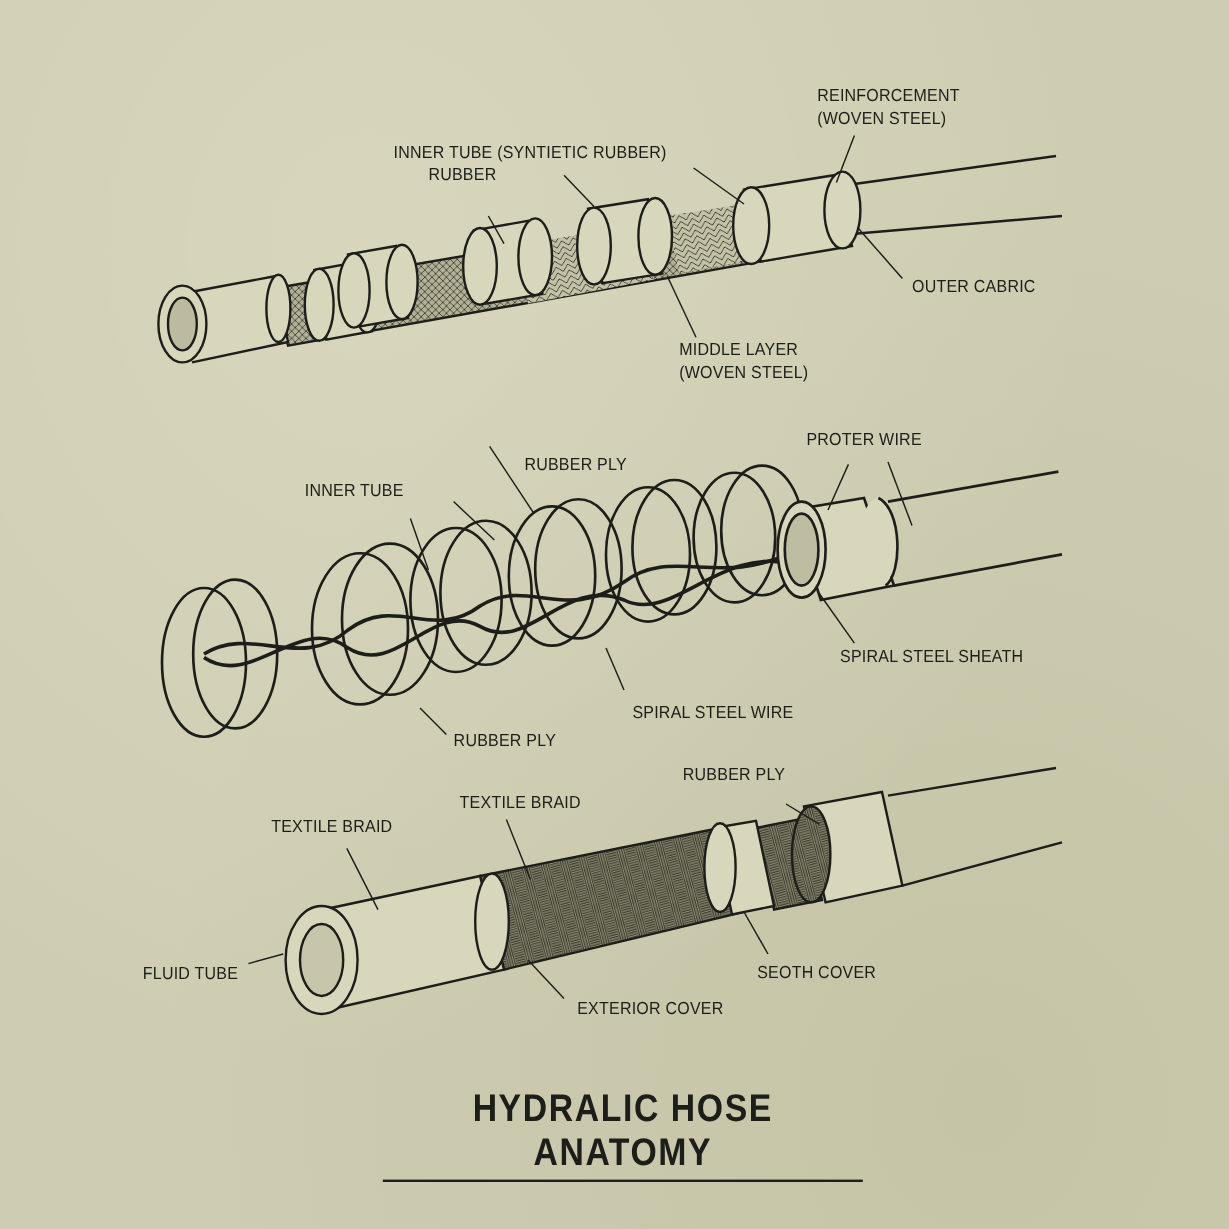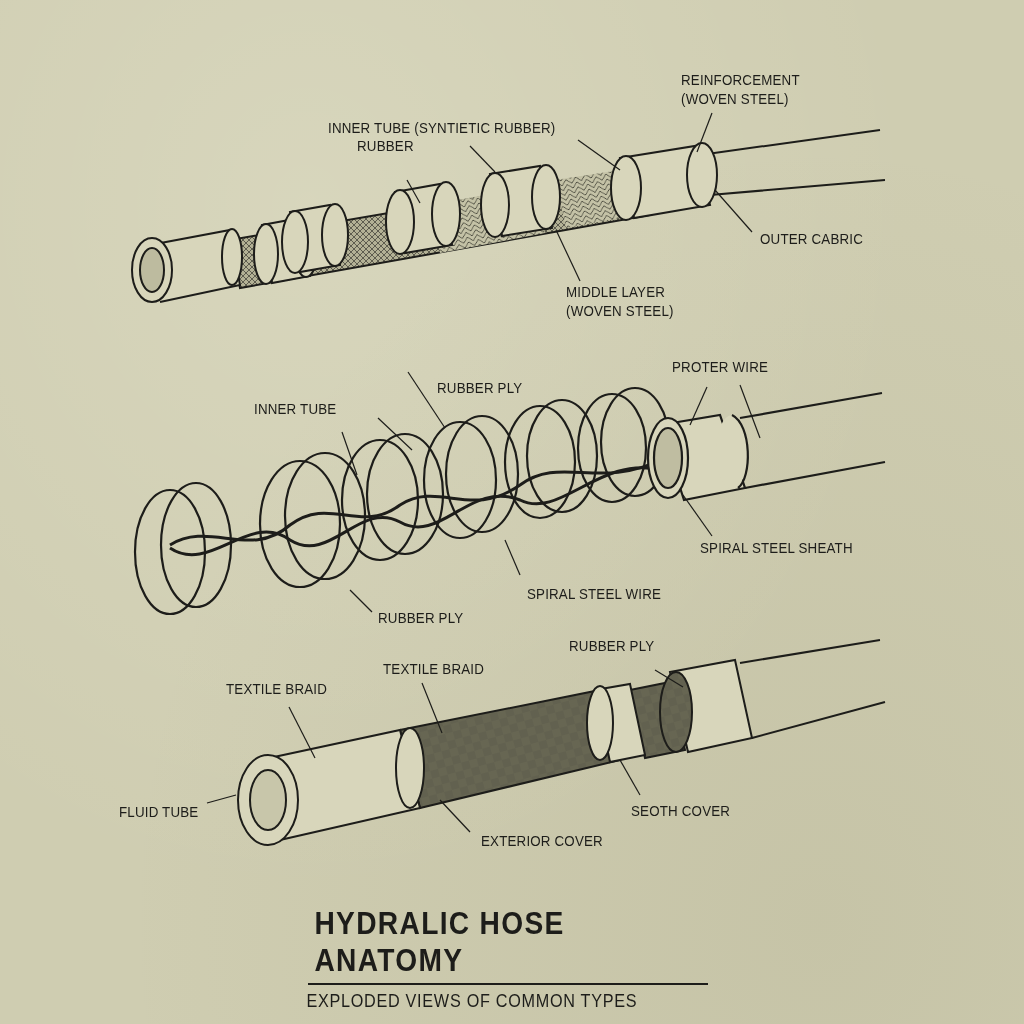--- a/index.html
+++ b/index.html
@@ -22,21 +22,21 @@
     position: absolute;
     font-size: 14.5px;
     letter-spacing: 0.2px;
     line-height: 19px;
     white-space: nowrap;
     font-family: "Liberation Sans Narrow", "Liberation Sans", sans-serif;
     transform: scaleX(0.92);
     transform-origin: left top;
   }
   .title-block {
-    position: absolute; left: 288px; top: 905px; width: 440px; 
+    position: absolute; left: 299px; top: 905px; width: 440px; text-align: center;
   }
   .title {
     font-size: 32px; font-weight: bold; letter-spacing: 1.5px;
     transform: scaleX(0.88); display: inline-block;
   }
   .title-rule { margin: 4px auto 6px; width: 400px; height: 2px; background: #1d1d1a; }
   .subtitle {
     font-size: 18px; letter-spacing: 0.8px;
     transform: scaleX(0.9); display: inline-block;
   }
@@ -189,14 +189,13 @@
 <div class="label" style="left:569px;top:637px;">RUBBER PLY</div>
 <div class="label" style="left:383px;top:660px;">TEXTILE BRAID</div>
 <div class="label" style="left:226px;top:680px;">TEXTILE BRAID</div>
 <div class="label" style="left:119px;top:803px;">FLUID TUBE</div>
 <div class="label" style="left:481px;top:832px;">EXTERIOR COVER</div>
 <div class="label" style="left:631px;top:802px;">SEOTH COVER</div>
 
 <div class="title-block">
   <div><span class="title">HYDRALIC HOSE ANATOMY</span></div>
   <div class="title-rule"></div>
-  <div><span class="subtitle">EXPLODED VIEWS OF COMMON TYPES</span></div>
 </div>
 
 </body></html>

